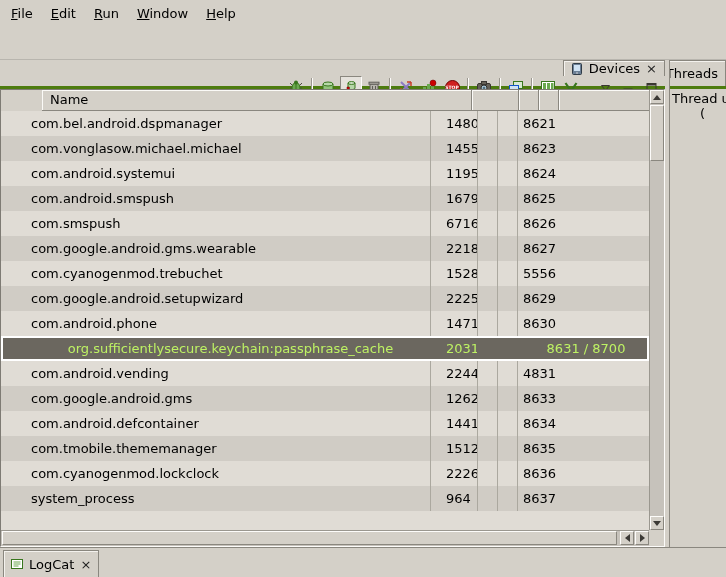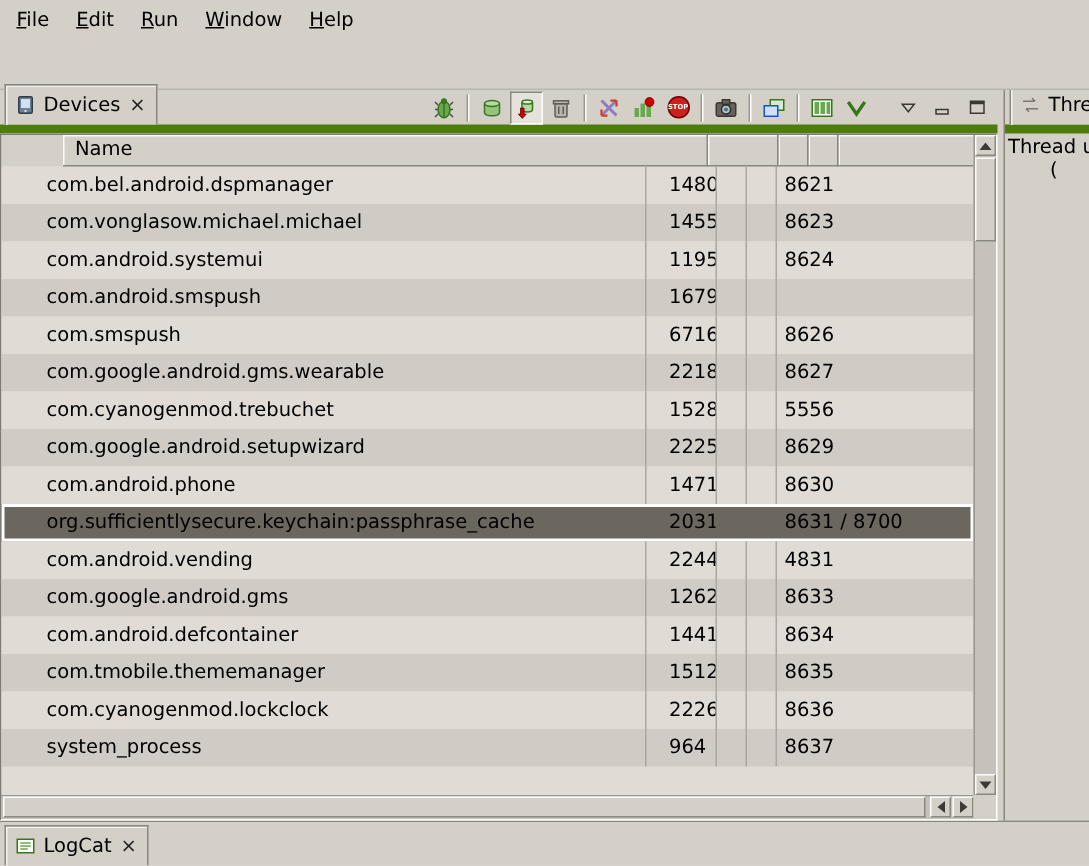--- a/index.html
+++ b/index.html
@@ -15,21 +15,21 @@
   
   .top-strip { height:34px; background:#d4d0c8; border-bottom:1px solid #b8b5ae; }
   
   .main { display:flex; height:487px; }
   .left-panel { width:665px; display:flex; flex-direction:column; }
   .divider { width:4px; background:#d4d0c8; }
   .right-panel { width:57px; display:flex; flex-direction:column;
                  border-left:1px solid #8a877f; overflow:hidden; }
   
   .tabbar { height:29px; display:flex; align-items:flex-end;
-            border-bottom:6px solid #4d7c0f; background:#d4d0c8; position:relative; }
+            border-bottom:3px solid #4d7c0f; background:#d4d0c8; position:relative;flex-direction:column; }
   .tab { display:flex; align-items:center; gap:4px; padding:0 6px; height:27px;
          margin-left:3px; background:#d4d0c8;
          border:1px solid #8a877f; border-bottom:none;
          box-shadow:inset 1px 1px 0 #f4f2ee; white-space:nowrap; }
   .tab .close { font-size:13px; line-height:13px; padding:0 1px; color:#222; }
   .tab-label { padding:0 1px; }
   
   .tb-icons { margin-left:auto; display:flex; align-items:center; gap:1px;
               padding-right:3px; align-self:center; }
   .tbtn { width:22px; height:22px; display:flex; align-items:center;
@@ -57,22 +57,22 @@
   .trow { height:25px; display:flex; }
   .trow.even { background:#e0dcd5; }
   .trow.odd  { background:#d0ccc5; }
   .td { line-height:25px; overflow:hidden; white-space:nowrap;
         border-right:1px solid #aba89f; }
   .td.name { width:430px; padding-left:30px; }
   .td.pid  { width:47px; padding-left:15px; }
   .td.c3   { width:20px; }
   .td.c4   { width:20px; }
   .td.port { flex:1; padding-left:5px; border-right:none; }
-  .trow.selected { background:#6b675f; color:#000000;
-                   box-shadow:inset 0 0 0 2px #fff; }
+  .trow.selected { background:#6b675f; color:#bef264;
+                   box-shadow:inset 0 0 0 2px #fff;text-align:center; }
   .trow.selected .td { border-right-color:transparent; }
   
   .vscroll { position:absolute; top:0; right:0; bottom:16px; width:15px;
              background:#c6c2bb; border-left:1px solid #9a978f; }
   .hscroll { position:absolute; left:0; right:15px; bottom:0; height:16px;
              background:#c6c2bb; border-top:1px solid #9a978f; }
   .corner { position:absolute; right:0; bottom:0; width:15px; height:16px;
             background:#d4d0c8; }
   .sb-btn { position:absolute; width:14px; height:14px; background:#d4d0c8;
             border:1px solid; border-color:#fdfcfa #8a877f #8a877f #fdfcfa;
@@ -260,20 +260,21 @@
             <div class="td pid">1195</div>
             <div class="td c3"></div>
             <div class="td c4"></div>
             <div class="td port">8624</div>
           </div>
           <div class="trow odd">
             <div class="td name">com.android.smspush</div>
             <div class="td pid">1679</div>
             <div class="td c3"></div>
             <div class="td c4"></div>
+            <div class="td port">8625</div>
           </div>
           <div class="trow even">
             <div class="td name">com.smspush</div>
             <div class="td pid">6716</div>
             <div class="td c3"></div>
             <div class="td c4"></div>
             <div class="td port">8626</div>
           </div>
           <div class="trow odd">
             <div class="td name">com.google.android.gms.wearable</div>

